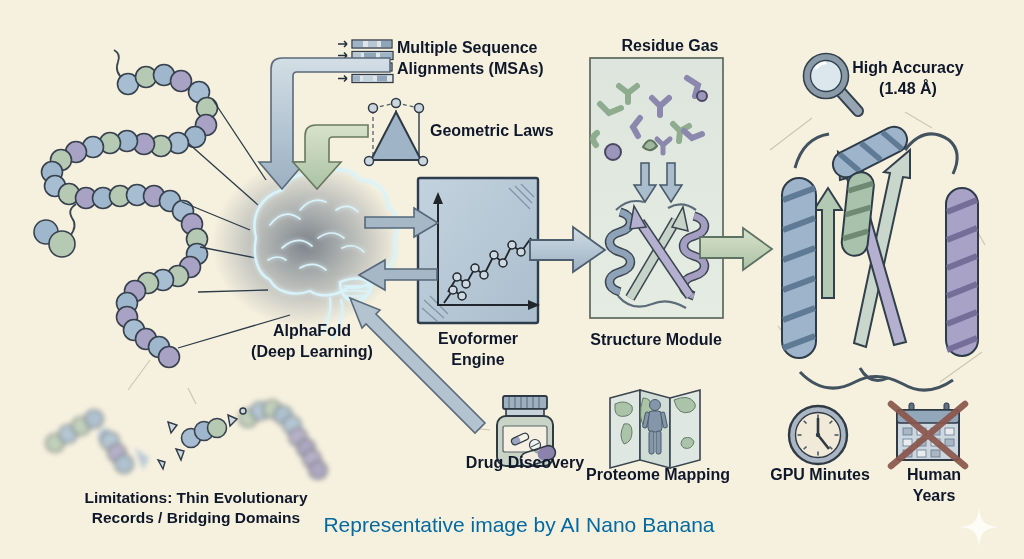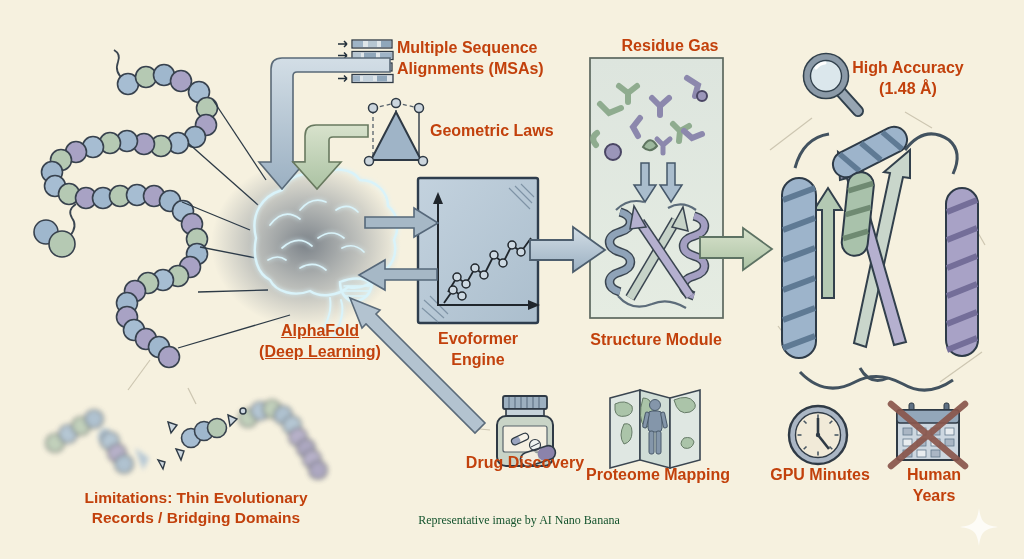--- a/index.html
+++ b/index.html
@@ -3,28 +3,28 @@
 <meta charset="utf-8">
 <style>
   html,body{margin:0;padding:0;}
   .canvas{
     position:relative;width:1024px;height:559px;overflow:hidden;
     background:#f6f1df;
     font-family:"Liberation Sans", sans-serif;
   }
   .canvas svg.art{position:absolute;left:0;top:0;}
   .lbl{
-    position:absolute;color:#c2410c;font-weight:700;font-size:16px;line-height:21px;
+    position:absolute;color:#0f172a;font-weight:700;font-size:16px;line-height:21px;
     white-space:pre-line;text-align:center;transform:translateX(-50%);
   }
   .lbl.left{transform:none;text-align:left;}
   .lbl.small{font-size:15.5px;line-height:20px;}
   .caption{
-    position:absolute;color:#14532d;font-weight:400;font-size:12px;
-    transform:translateX(-50%);white-space:pre-line;font-family:Liberation Serif, serif;
+    position:absolute;color:#0369a1;font-weight:400;font-size:21px;
+    transform:translateX(-50%);white-space:pre-line;
   }
   .bd{stroke:#38424e;stroke-width:1.6;}
 </style>
 </head>
 <body>
 
 <div class="canvas">
 
 <svg class="art" width="1024" height="559" viewBox="0 0 1024 559">
   <defs>
@@ -478,21 +478,21 @@
     <path d="M0,-19 C2,-5 5,-2 19,0 C5,2 2,5 0,19 C-2,5 -5,2 -19,0 C-5,-2 -2,-5 0,-19 Z" fill="#ffffff" opacity="0.75"></path>
   </g>
 </svg>
 
 <div class="lbl left" style="left:397px;top:37px;">Multiple Sequence
 Alignments (MSAs)</div>
 <div class="lbl left" style="left:430px;top:120px;">Geometric Laws</div>
 <div class="lbl" style="left:654px;top:35px;margin-left:16px;">Residue Gas</div>
 <div class="lbl" style="left:908px;top:57px;">High Accuracy
 (1.48 Å)</div>
-<div class="lbl" style="left:320px;top:320px;text-decoration:underline;">AlphaFold
+<div class="lbl" style="left:312px;top:320px;">AlphaFold
 (Deep Learning)</div>
 <div class="lbl" style="left:656px;top:329px;">Structure Module</div>
 <div class="lbl" style="left:478px;top:328px;">Evoformer
 Engine</div>
 <div class="lbl" style="left:525px;top:452px;">Drug Discovery</div>
 <div class="lbl" style="left:658px;top:464px;">Proteome Mapping</div>
 <div class="lbl" style="left:820px;top:464px;">GPU Minutes</div>
 <div class="lbl" style="left:934px;top:464px;">Human Years</div>
 <div class="lbl small" style="left:196px;top:488px;">Limitations: Thin Evolutionary
 Records / Bridging Domains</div>

